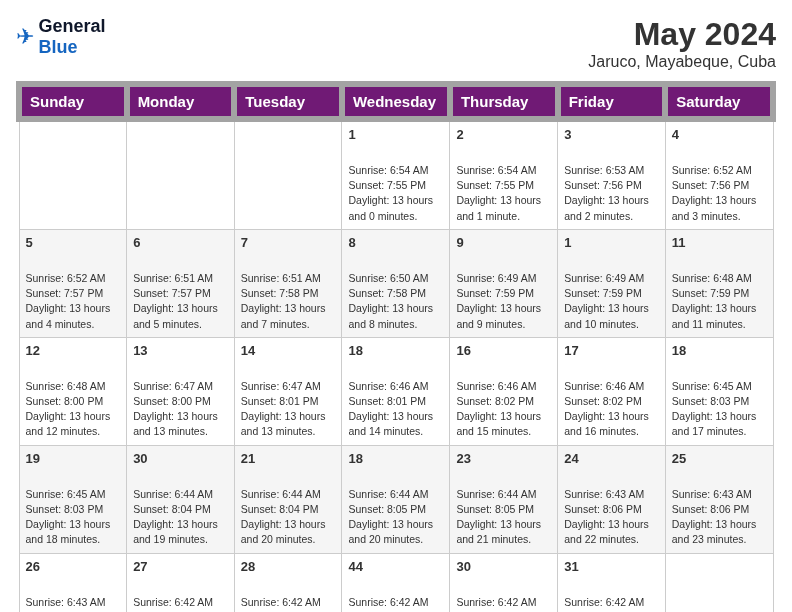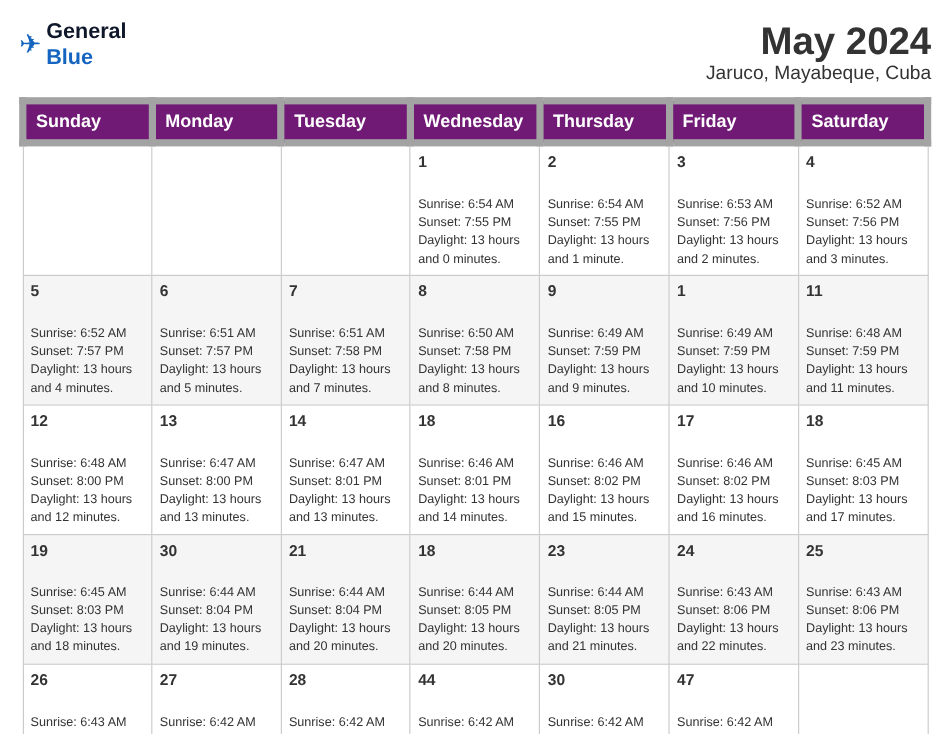--- a/index.html
+++ b/index.html
@@ -249,19 +249,19 @@
         </td>
         <td>
           <div class="day-number">44</div>
           <div class="day-detail">Sunrise: 6:42 AM<br>Sunset: 8:08 PM<br>Daylight: 13 hours and 25 minutes.</div>
         </td>
         <td>
           <div class="day-number">30</div>
           <div class="day-detail">Sunrise: 6:42 AM<br>Sunset: 8:08 PM<br>Daylight: 13 hours and 26 minutes.</div>
         </td>
         <td>
-          <div class="day-number">47</div>
+          <div class="day-number">31</div>
           <div class="day-detail">Sunrise: 6:42 AM<br>Sunset: 8:09 PM<br>Daylight: 13 hours and 26 minutes.</div>
         </td>
         <td class="empty-cell"></td>
       </tr>
     </tbody>
 </table>
 
 </body></html>

